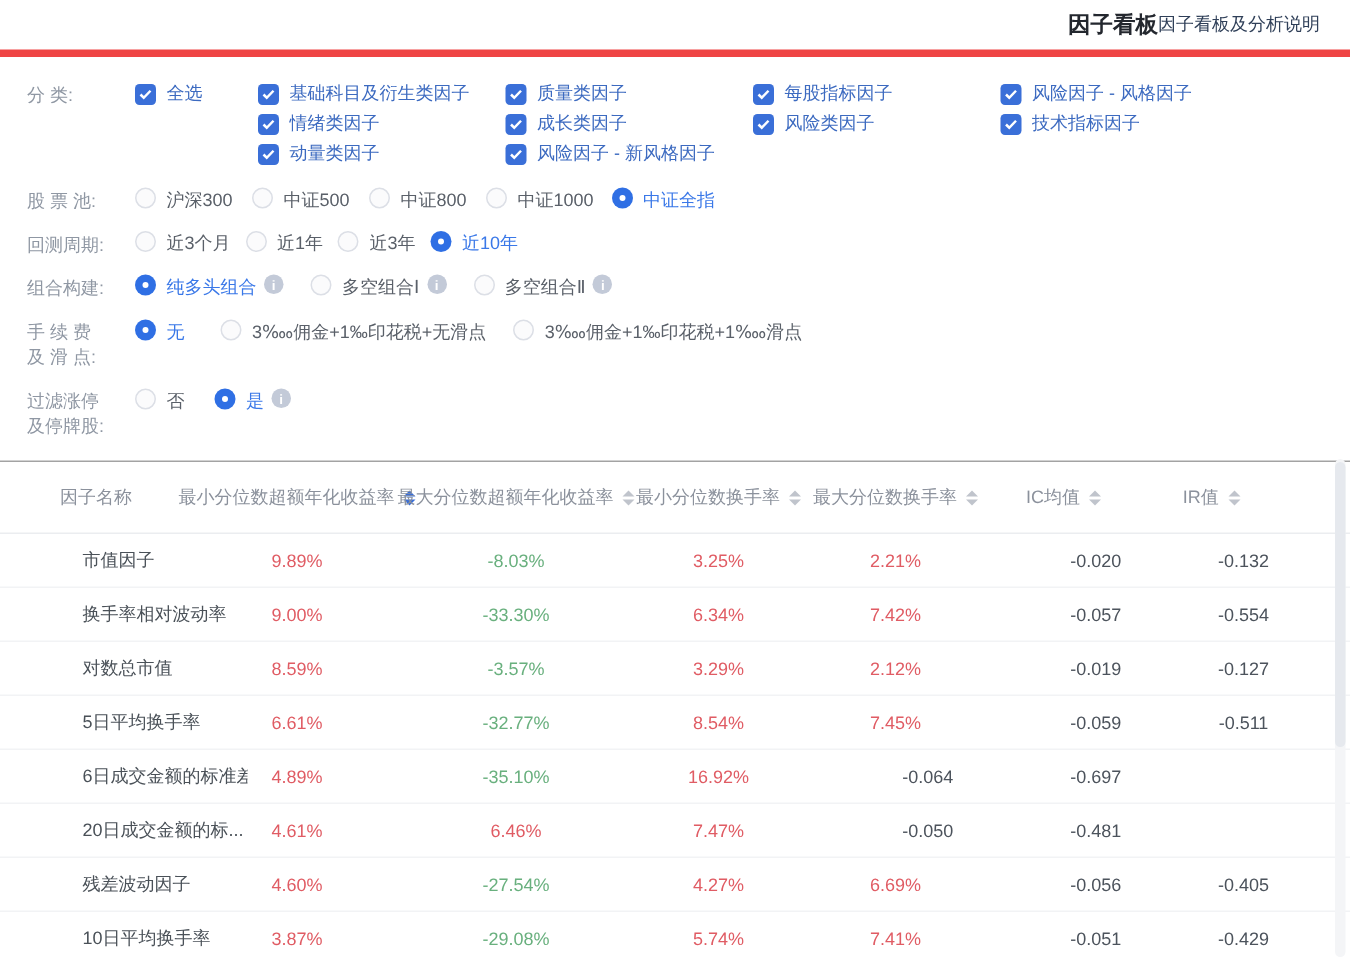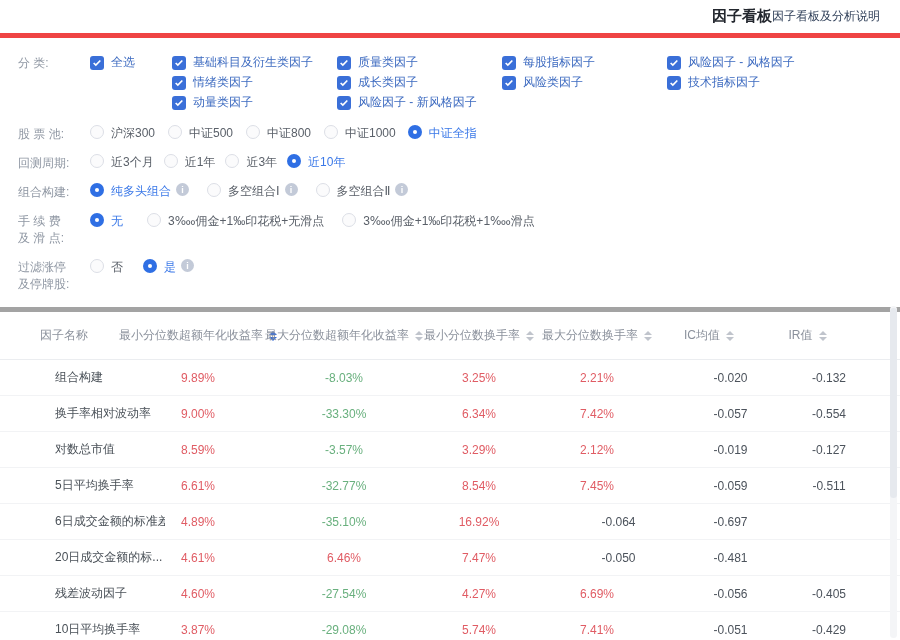--- a/index.html
+++ b/index.html
@@ -7,21 +7,21 @@
               font-family:"Liberation Sans","DejaVu Sans",sans-serif; }
   .page { position:relative; width:900px; height:640px; background:#fff; }
 
   
   .topbar { height:38px; padding:0 20px 0 18px; display:flex; align-items:center;
             justify-content:flex-end; border-bottom:5px solid #ef4444; }
   .title { font-size:15px; font-weight:bold; color:#23272e; }
   .help-link { font-size:12px; color:#2f3f58; cursor:pointer; text-decoration:none; }
 
   
-  .filters { padding:16px 20px 8px 18px; border-bottom:5px solid #a3a3a3; }
+  .filters { padding:16px 20px 8px 18px; border-bottom:1px solid #a3a3a3; }
   .frow { display:flex; align-items:flex-start; margin-bottom:11px; }
   .flabel { width:72px; flex-shrink:0; font-size:12px; color:#8f97a3;
             white-space:pre-line; line-height:17px; padding-top:1px; }
   .fopts { display:flex; align-items:center; flex-wrap:nowrap; }
 
   
   .cat-grid { display:flex; align-items:flex-start; }
   .cat-col { display:flex; flex-direction:column; }
   .col-w1 { width:82px; } .col-w2 { width:165px; }
   .cb { display:inline-flex; align-items:center; height:17px; margin-bottom:3px; cursor:pointer; }
@@ -346,21 +346,21 @@
             <span>IR值</span>
             <span class="sort">
               <b class="up"></b>
               <b class="dn"></b>
             </span>
           </span>
         </div>
     </div>
 
     <div class="tgrid trow">
-      <div class="name-cell">组合构建</div>
+      <div class="name-cell">市值因子</div>
       <div class="cellc">
           <span class="pos">9.89%</span>
         </div>
       <div class="cellc">
           <span class="neg">-8.03%</span>
         </div>
       <div class="cellc">
           <span class="pos">3.25%</span>
         </div>
       <div class="cellc">

